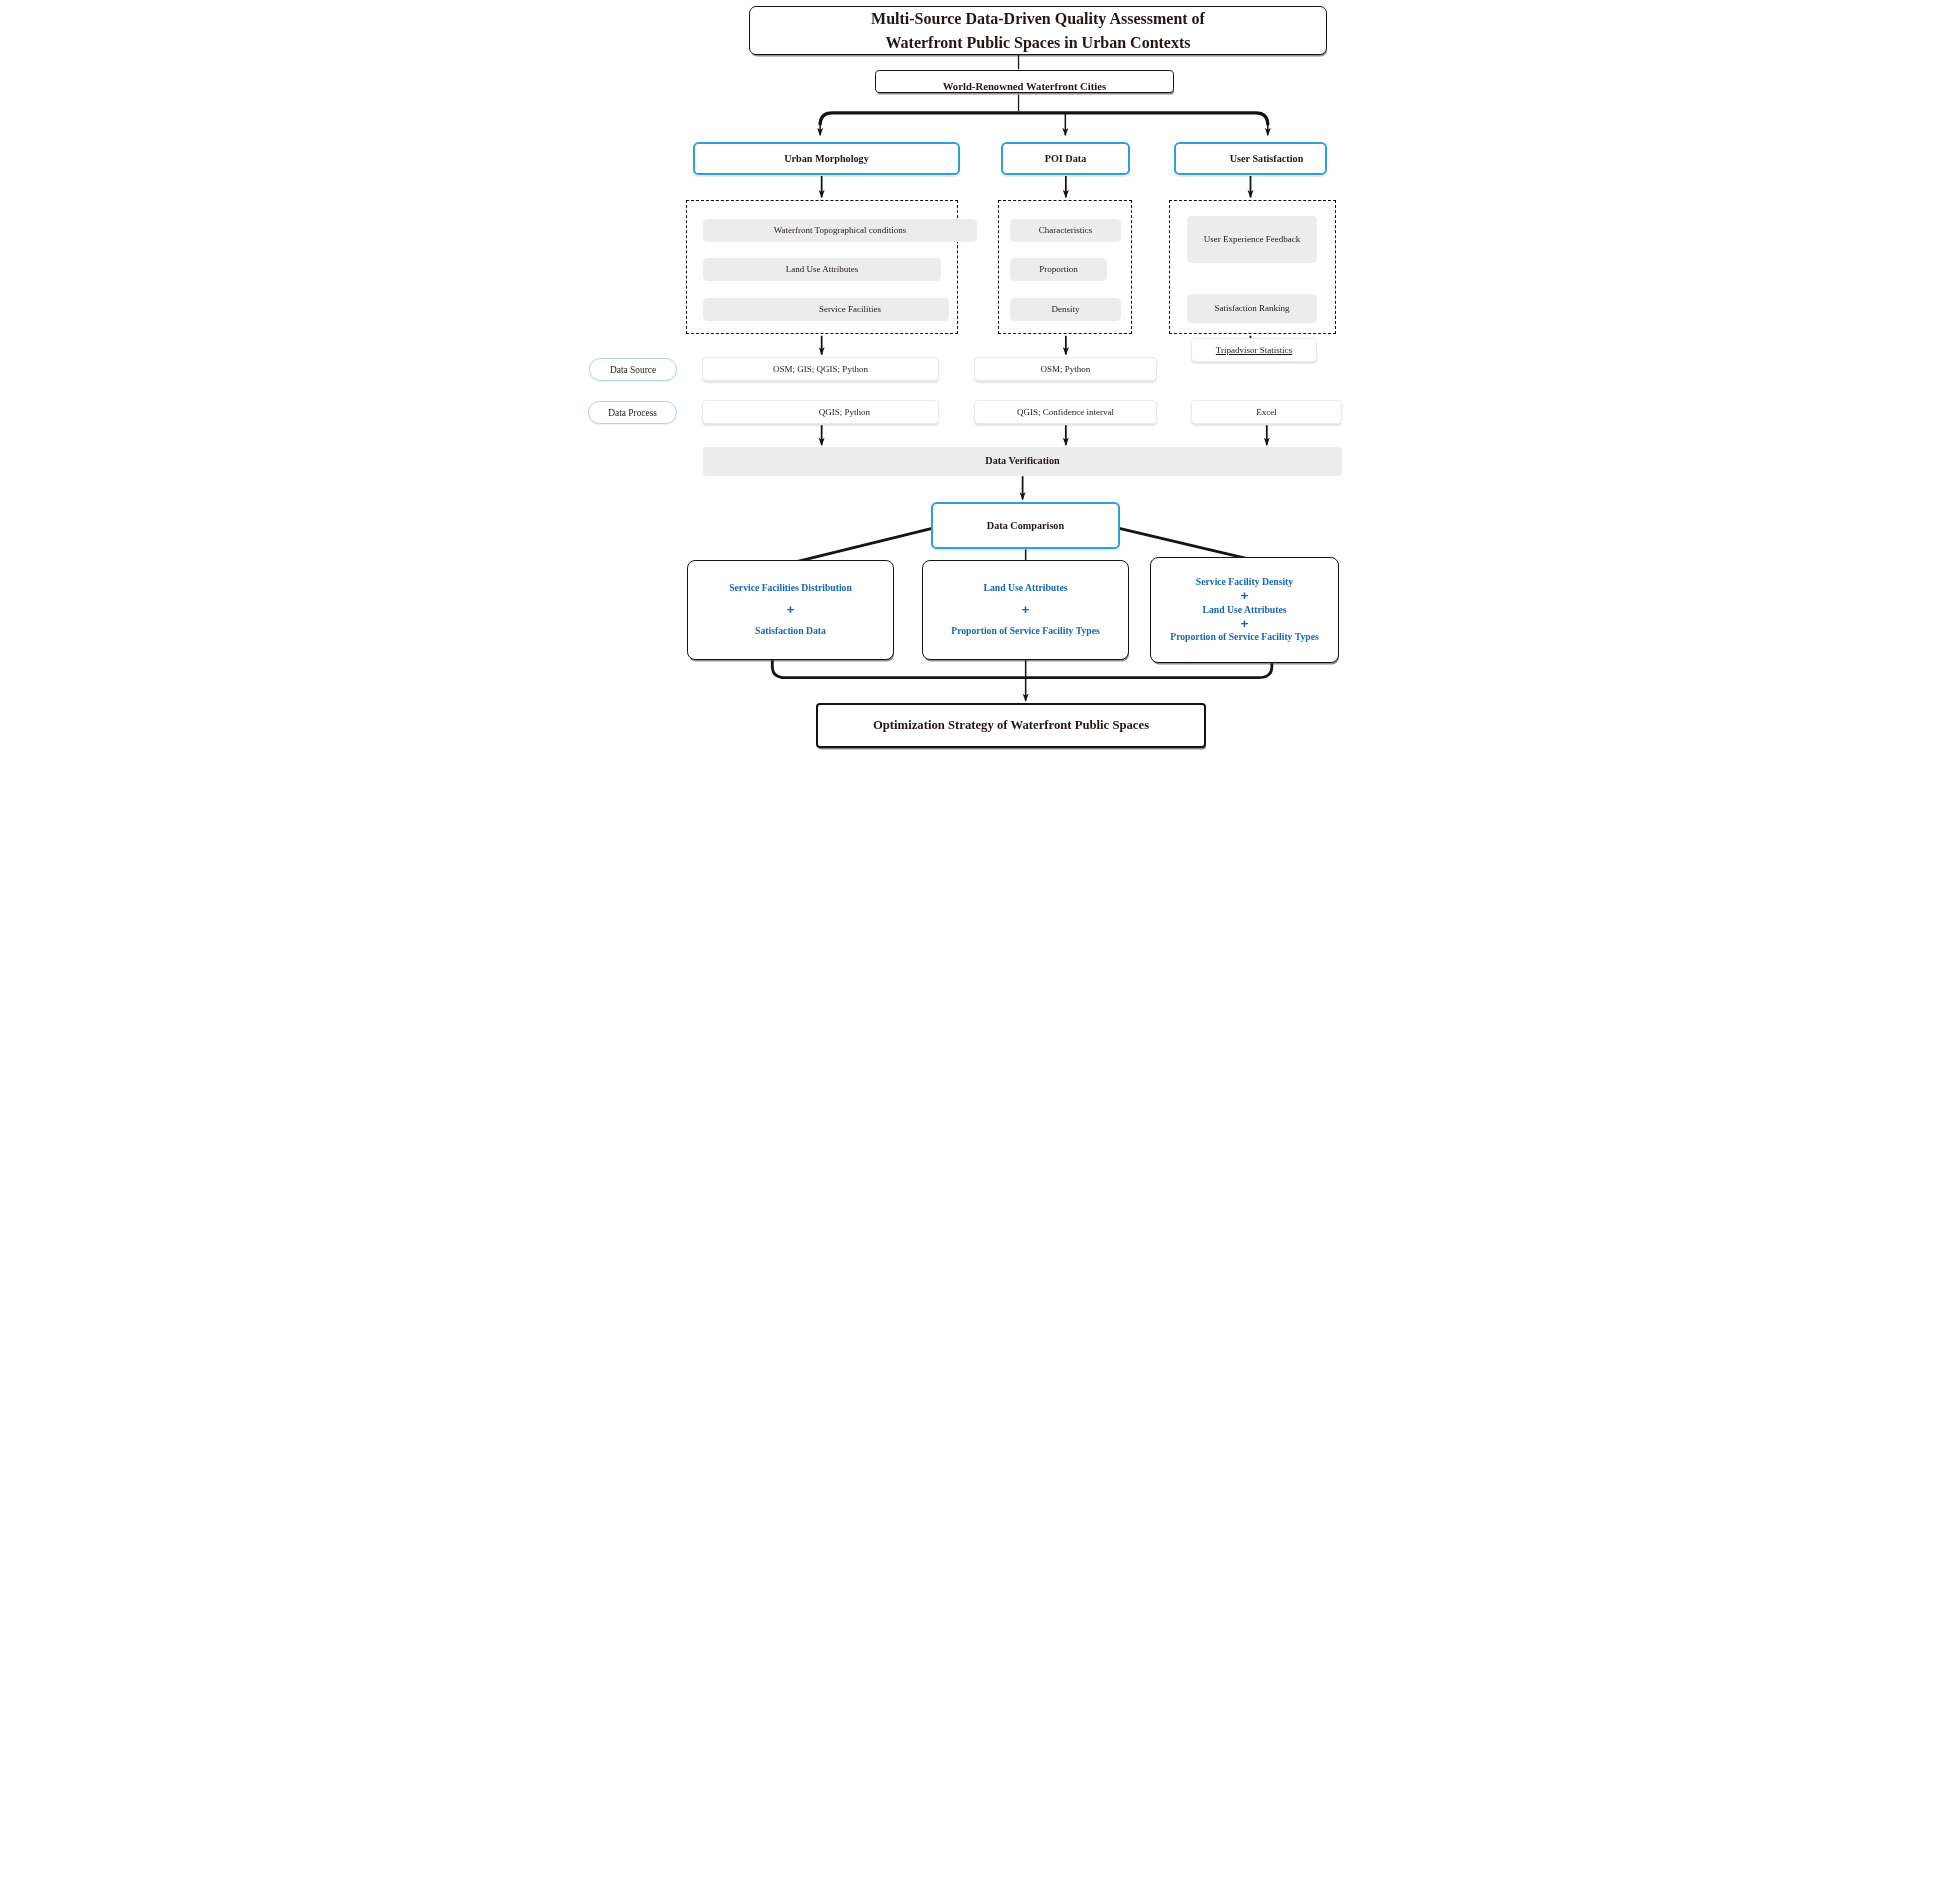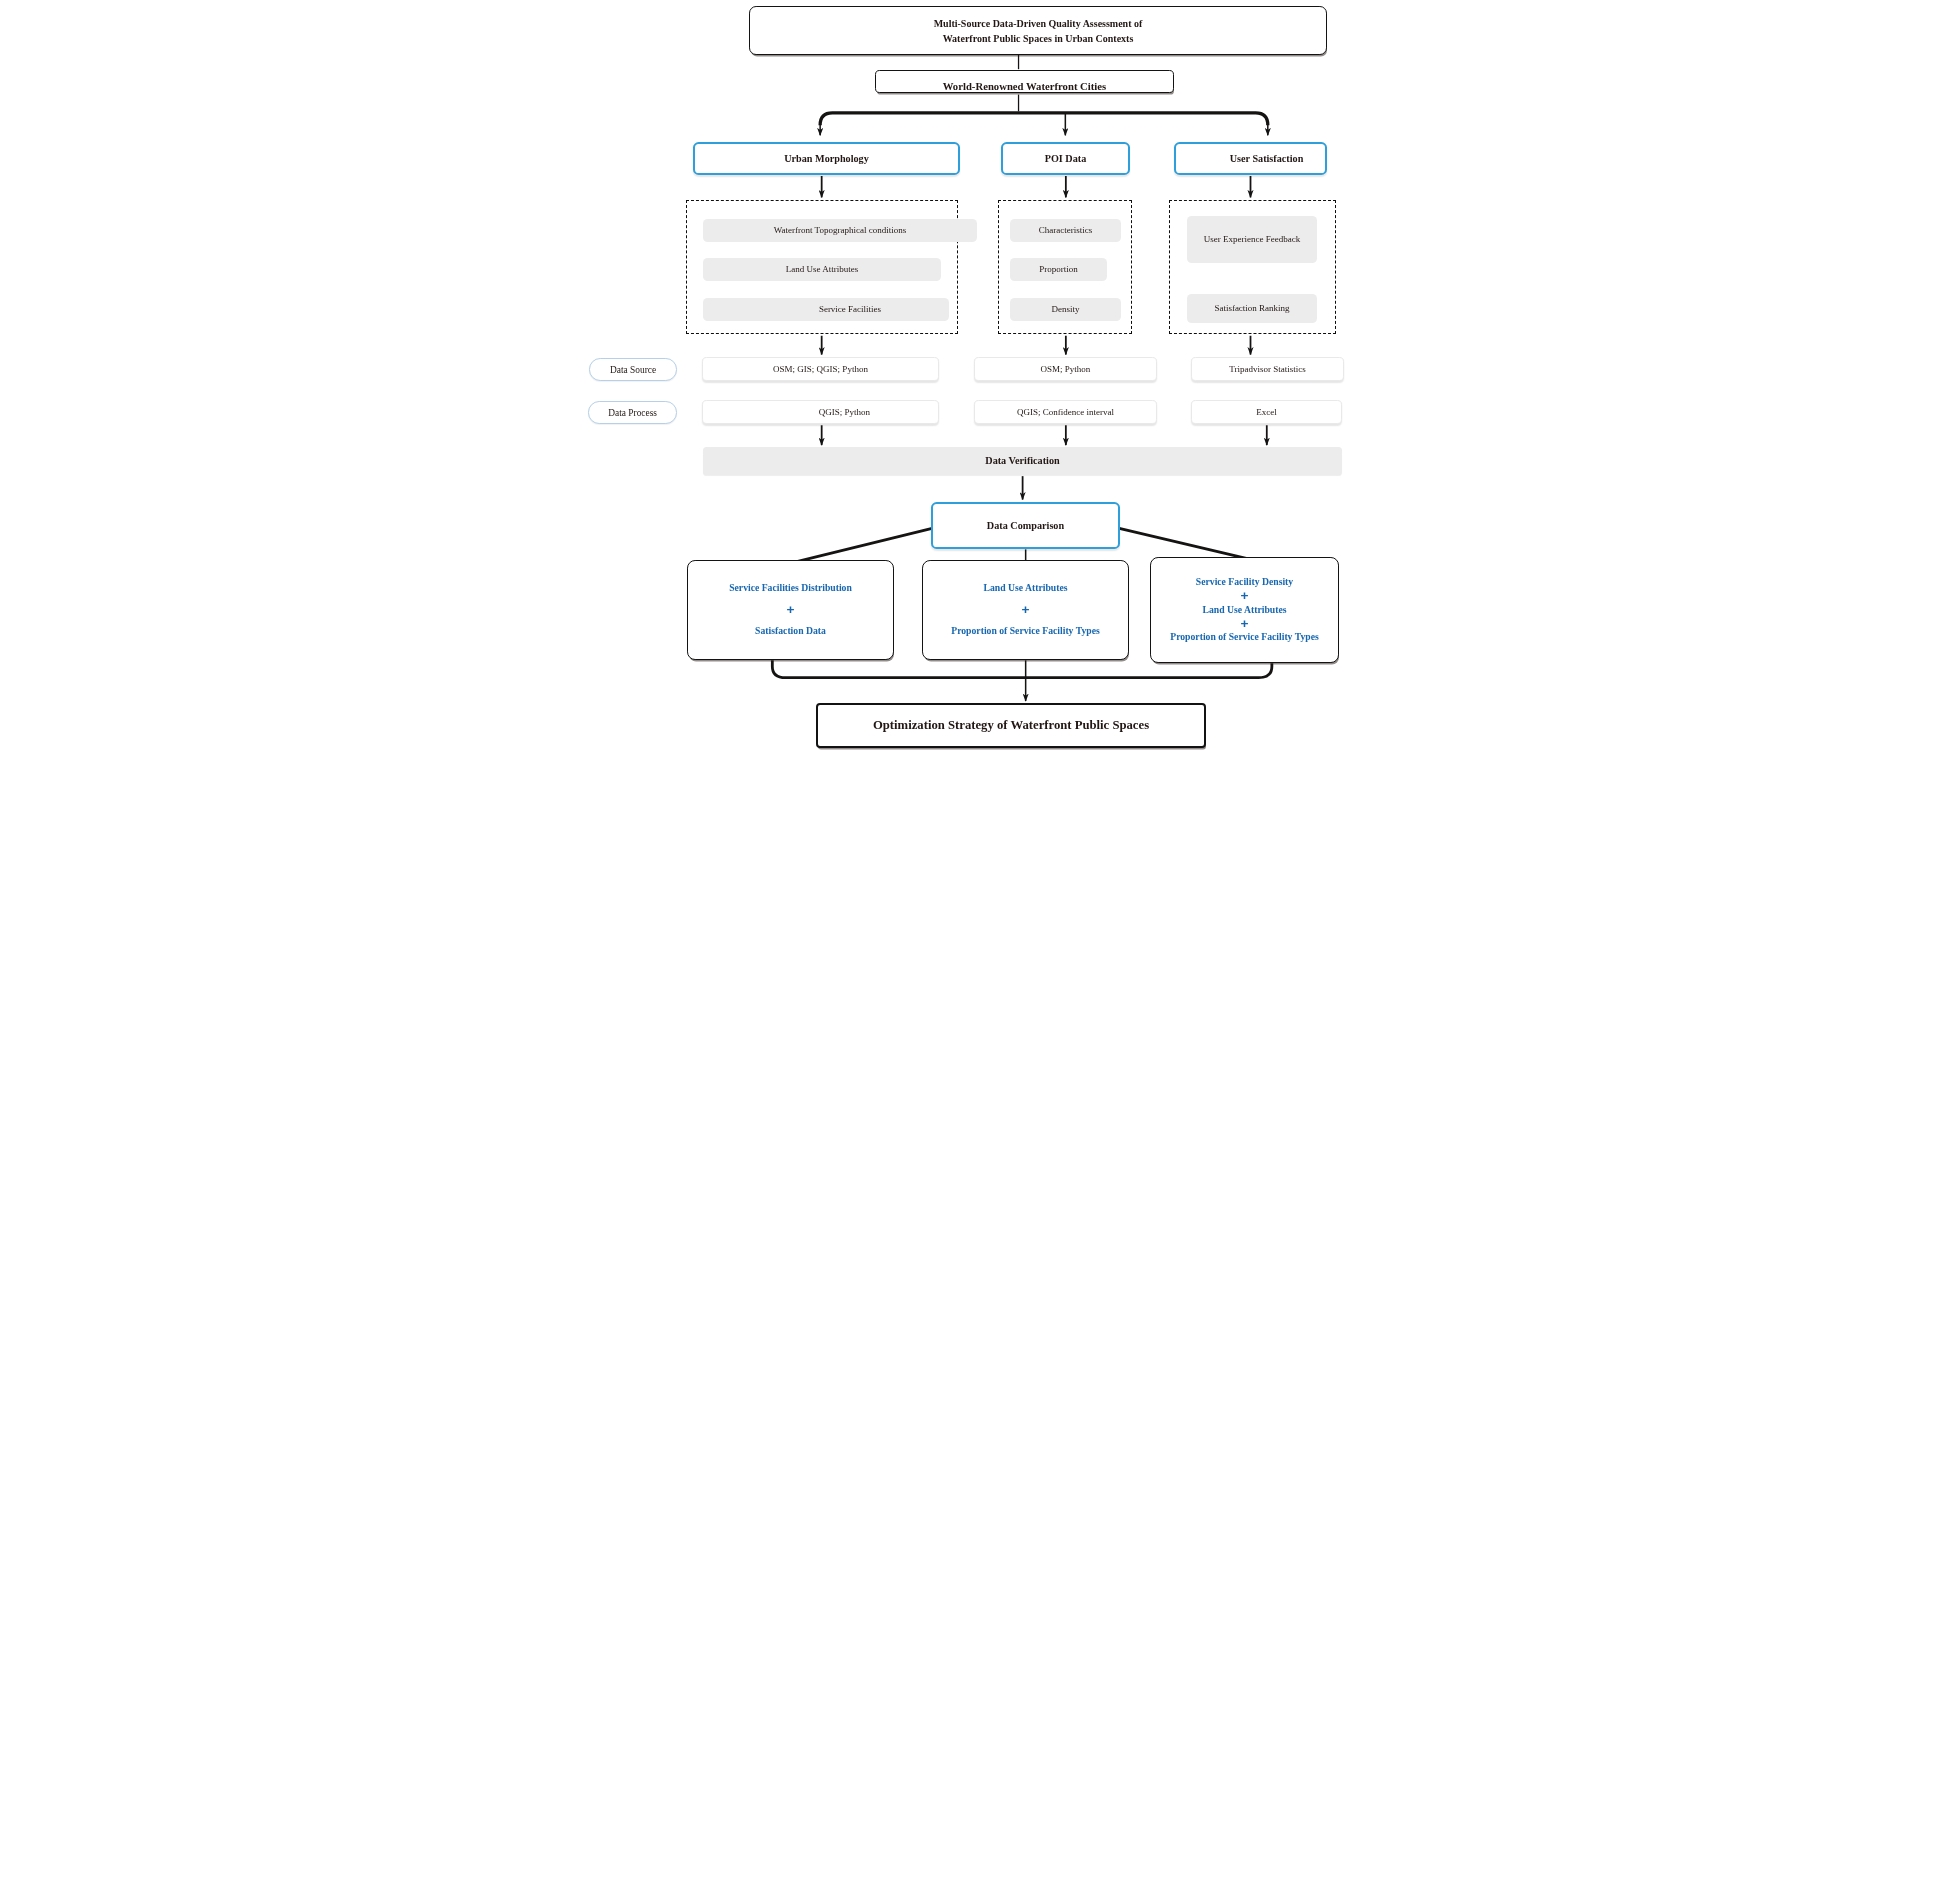--- a/index.html
+++ b/index.html
@@ -23,21 +23,21 @@
   .canvas svg{position:absolute;left:0;top:0;z-index:0;}
   .box{
     position:absolute;z-index:1;
     display:flex;flex-direction:column;align-items:center;justify-content:center;
     text-align:center;background:#ffffff;box-sizing:border-box;
   }
   .black-box{
     border:1.5px solid #131313;border-radius:6.1px;
     box-shadow:1px 2.5px 0 -1px rgba(35,25,20,0.5);
   }
-  .title-box{font-size:10px;font-weight:700;line-height:1.5;border-radius:7.1px;}
+  .title-box{font-size:16px;font-weight:700;line-height:1.5;border-radius:7.1px;}
   .scope-box{font-size:10.7px;font-weight:700;border-radius:4.6px;}
   .blue-box{
     border:2px solid var(--accent-blue);border-radius:5.6px;
     font-size:10.2px;font-weight:700;
     box-shadow:0 1.5px 1.5px rgba(0,0,0,0.10);
   }
   .dashed-box{
     position:absolute;z-index:1;box-sizing:border-box;
     border:1.5px dashed #0d0d0d;background:transparent;
   }
@@ -153,21 +153,21 @@
   <div class="gray-item" style="left:427px;top:219px;width:111px;height:23.4px;">Characteristics</div>
   <div class="gray-item" style="left:427px;top:258px;width:97px;height:23.4px;">Proportion</div>
   <div class="gray-item" style="left:427px;top:298px;width:111px;height:23.4px;">Density</div>
 
   <div class="gray-item" style="left:604px;top:216px;width:130px;height:47px;padding:0 12.2px;">User Experience Feedback</div>
   <div class="gray-item" style="left:604px;top:294px;width:130px;height:28.5px;">Satisfaction Ranking</div>
 
   <div class="box pill-label" style="left:6.1px;top:358px;width:88px;height:23.4px;">Data Source</div>
   <div class="box data-box" style="left:119px;top:357px;width:237px;height:24.4px;">OSM; GIS; QGIS; Python</div>
   <div class="box data-box" style="left:391px;top:357px;width:183px;height:24.4px;">OSM; Python</div>
-  <div class="box data-box" style="left:608px;top:357px;width:153px;height:24.4px;">Tripadvisor Statistics</div>
+  <div class="box data-box" style="left:608px;top:338px;width:126px;height:24.4px;text-decoration:underline;">Tripadvisor Statistics</div>
 
   <div class="box pill-label" style="left:5.1px;top:401px;width:89px;height:23.4px;">Data Process</div>
   <div class="box data-box" style="left:119px;top:400px;width:237px;height:24.4px;padding-left:48px;">QGIS; Python</div>
   <div class="box data-box" style="left:391px;top:400px;width:183px;height:24.4px;">QGIS; Confidence interval</div>
   <div class="box data-box" style="left:608px;top:400px;width:151px;height:24.4px;">Excel</div>
 
   <div class="box verif-bar" style="left:120px;top:447px;width:639px;height:27.5px;">Data Verification</div>
 
   <div class="box compare-box" style="left:348px;top:502px;width:189px;height:47px;">Data Comparison</div>
 

